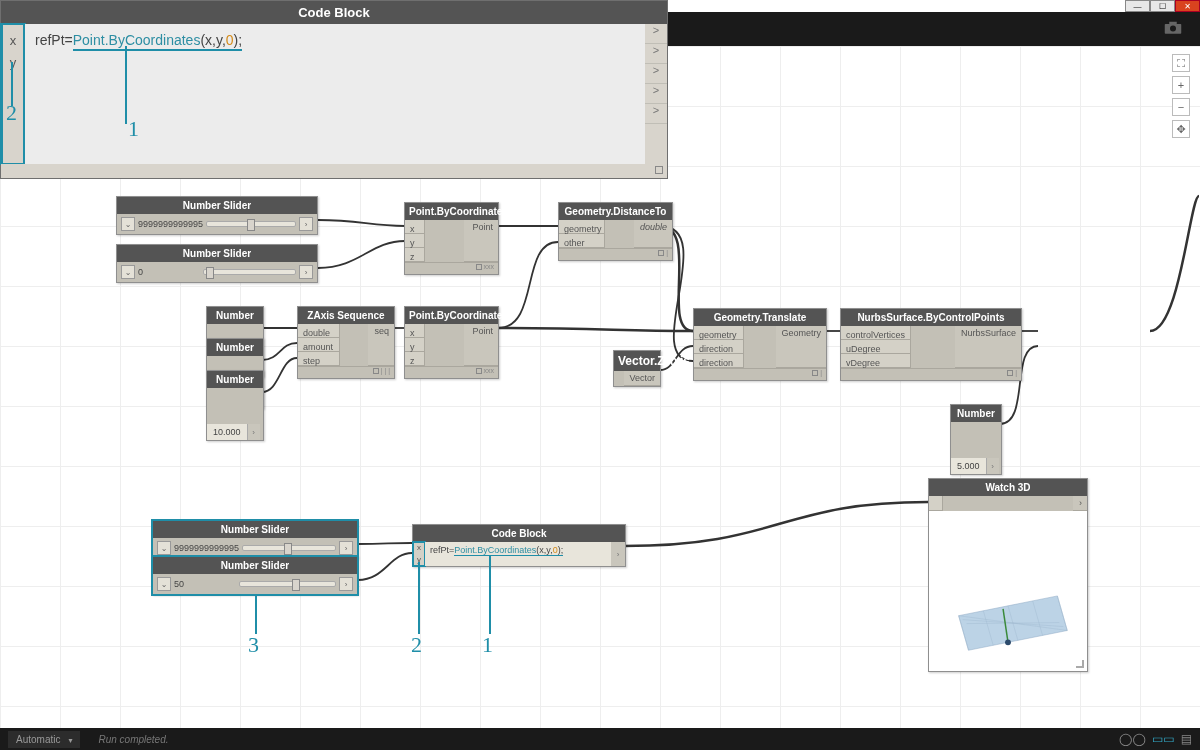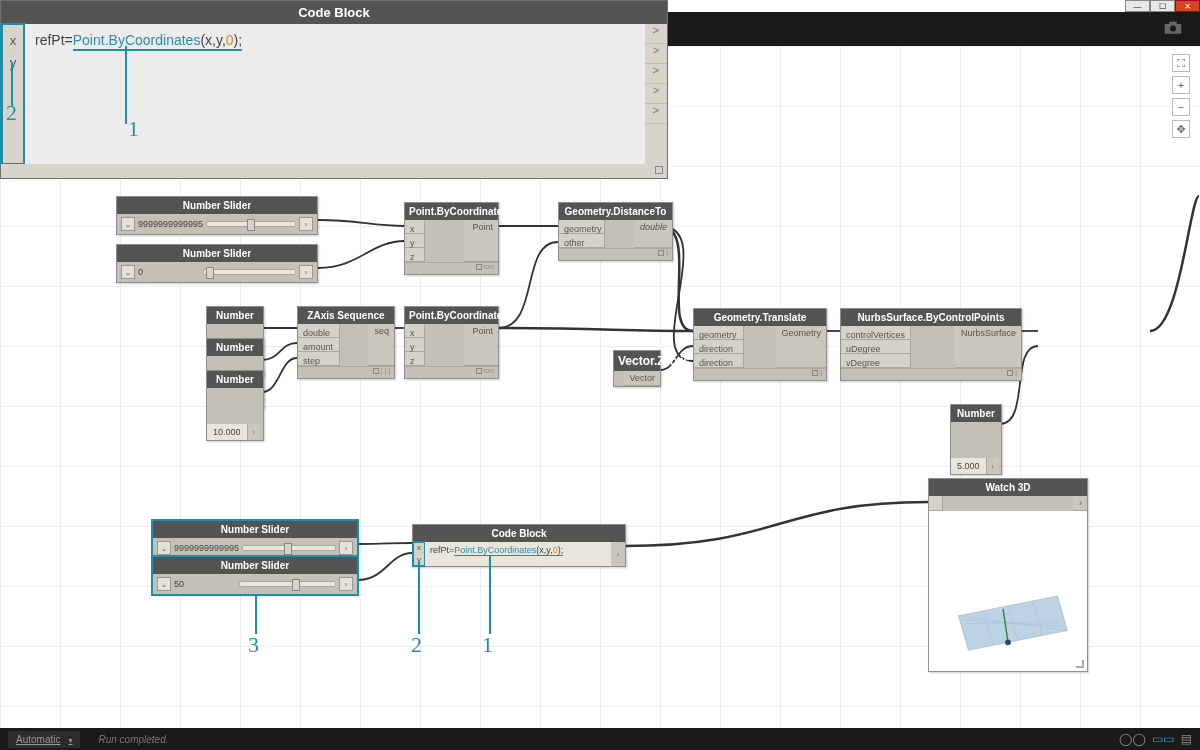--- a/index.html
+++ b/index.html
@@ -69,21 +69,21 @@
   
   .watch3d-body { background:#fff; height:160px; position:relative;}
   .watch3d-body svg { width:100%; height:100%; }
 
   
   .zoom-ctrls { position:absolute; top:54px; right:10px; z-index:40; display:flex; flex-direction:column; gap:4px;}
   .zoom-ctrls .zc { width:18px; height:18px; background:#fff; border:1px solid #bbb; font-size:11px; display:flex; align-items:center; justify-content:center; color:#666; cursor:pointer;}
 
   
   .statusbar { position:absolute; bottom:0; left:0; right:0; height:22px; background:#1a1a1a; display:flex; align-items:center; color:#999; font-size:10px; padding:0 8px; z-index:20;}
-  .statusbar .runmode { background:#2c2c2c; padding:3px 8px; margin-right:18px; position:relative;text-decoration:underline;}
+  .statusbar .runmode { background:#2c2c2c; padding:3px 8px; margin-right:18px; position:relative;}
   .statusbar .runmode::after { content:"▾"; margin-left:8px; font-size:8px;}
   .statusbar .msg { font-style:italic; color:#777;}
   .statusbar .righticons { margin-left:auto; display:flex; gap:6px; font-size:12px;}
   .statusbar .righticons span { color:#888;}
   .statusbar .righticons .blue { color:#35b0d0;}
 
   
   .codeblock-node .cb-body { display:flex;}
   .codeblock-node .cb-in { width:12px; background:#d4d1c7; display:flex; flex-direction:column;}
   .codeblock-node .cb-in span { font-size:8px; text-align:center; height:12px; line-height:12px; color:#555;}

